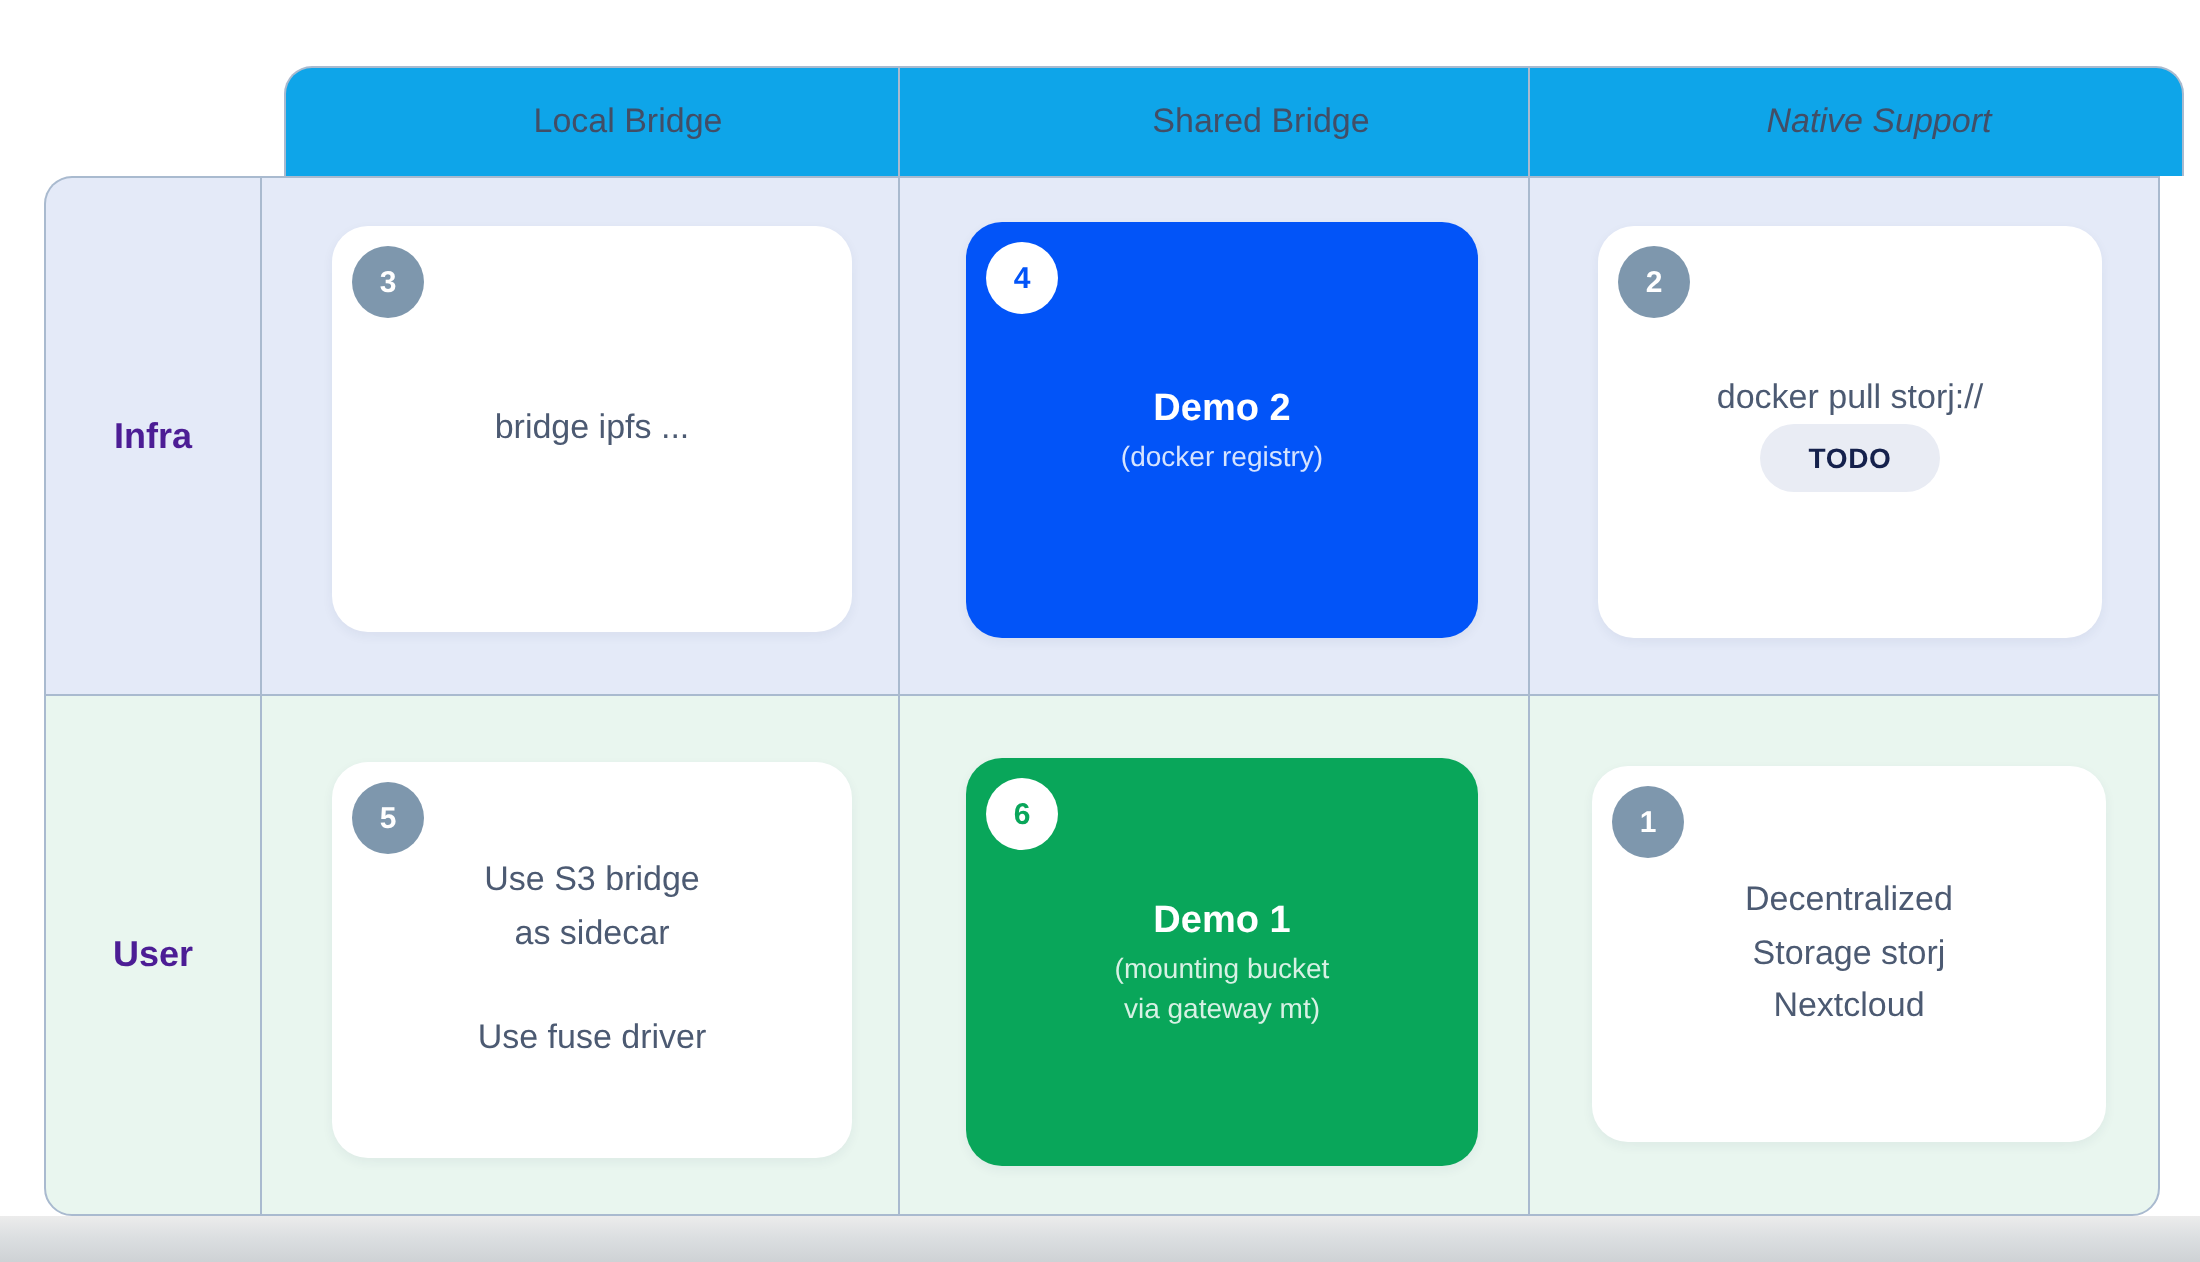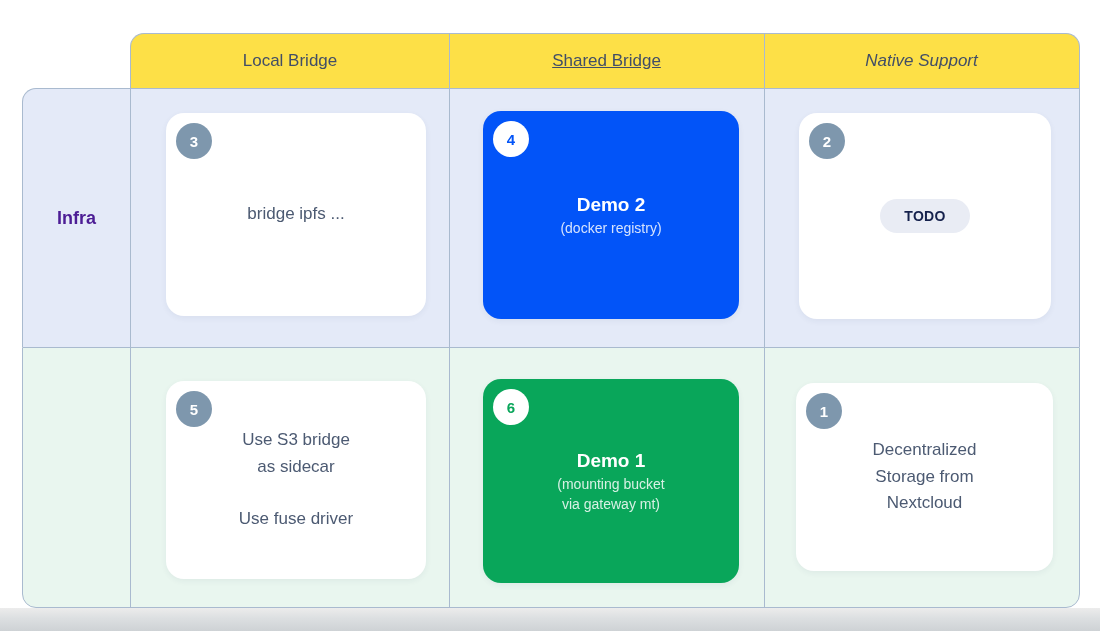--- a/index.html
+++ b/index.html
@@ -5,32 +5,32 @@
   html, body { margin: 0; padding: 0; }
   body {
     width: 1100px; height: 631px;
     background: #ffffff;
     font-family: "Liberation Sans", sans-serif;
   }
   .stage { position: relative; width: 1100px; height: 631px; overflow: hidden; background: #ffffff; }
 
   
   .header-row {
-    position: absolute; left: 130px; top: 33px; width: 950px; height: 55px;
-    box-sizing: border-box; background: #fde047;
+    position: absolute; left: 142px; top: 33px; width: 950px; height: 55px;
+    box-sizing: border-box; background: #0ea5e9;
     border: 1px solid #a9bacf; border-bottom: none;
     border-radius: 14px 14px 0 0;
-    display: flex; align-items: stretch;
+    display: flex; align-items: stretch; padding-left: 12px;
   }
   .col-head {
     display: flex; align-items: center; justify-content: center;
     color: #424e66; font-size: 17px;
   }
   .col-head.c1 { flex: 0 0 318px; }
-  .col-head.c2 { flex: 0 0 315px; text-decoration: underline; }
+  .col-head.c2 { flex: 0 0 315px; }
   .col-head.c3 { flex: 1; font-style: italic; }
 
   .body-row {
     position: absolute; left: 22px; width: 1058px;
     box-sizing: border-box; border: 1px solid #a9bacf;
   }
   .row-infra {
     top: 88px; height: 259px; background: #e4eaf8;
     border-bottom: none; border-radius: 14px 0 0 0;
   }
@@ -115,45 +115,47 @@
     </div>
 
     <div class="card card-blue card-demo2">
       <span class="badge badge-blue">4</span>
       <div class="card-title">Demo 2</div>
       <div class="card-subtitle">(docker registry)</div>
     </div>
 
     <div class="card card-white card-storj">
       <span class="badge badge-gray">2</span>
+      <div class="card-text">docker pull storj://</div>
       <div class="pill">TODO</div>
     </div>
   </div>
 
   <div class="body-row row-user">
+    <div class="row-label">User</div>
 
     <div class="card card-white card-s3bridge">
       <span class="badge badge-gray">5</span>
       <div class="card-text">Use S3 bridge
 as sidecar
 
 Use fuse driver</div>
     </div>
 
     <div class="card card-green card-demo1">
       <span class="badge badge-green">6</span>
       <div class="card-title">Demo 1</div>
       <div class="card-subtitle">(mounting bucket
 via gateway mt)</div>
     </div>
 
     <div class="card card-white card-nextcloud">
       <span class="badge badge-gray">1</span>
       <div class="card-text">Decentralized
-Storage from
+Storage storj
 Nextcloud</div>
     </div>
   </div>
 
   <div class="vline l1"></div>
   <div class="vline l2"></div>
   <div class="vline l3"></div>
 
   <div class="bottom-bar"></div>
 </div>

